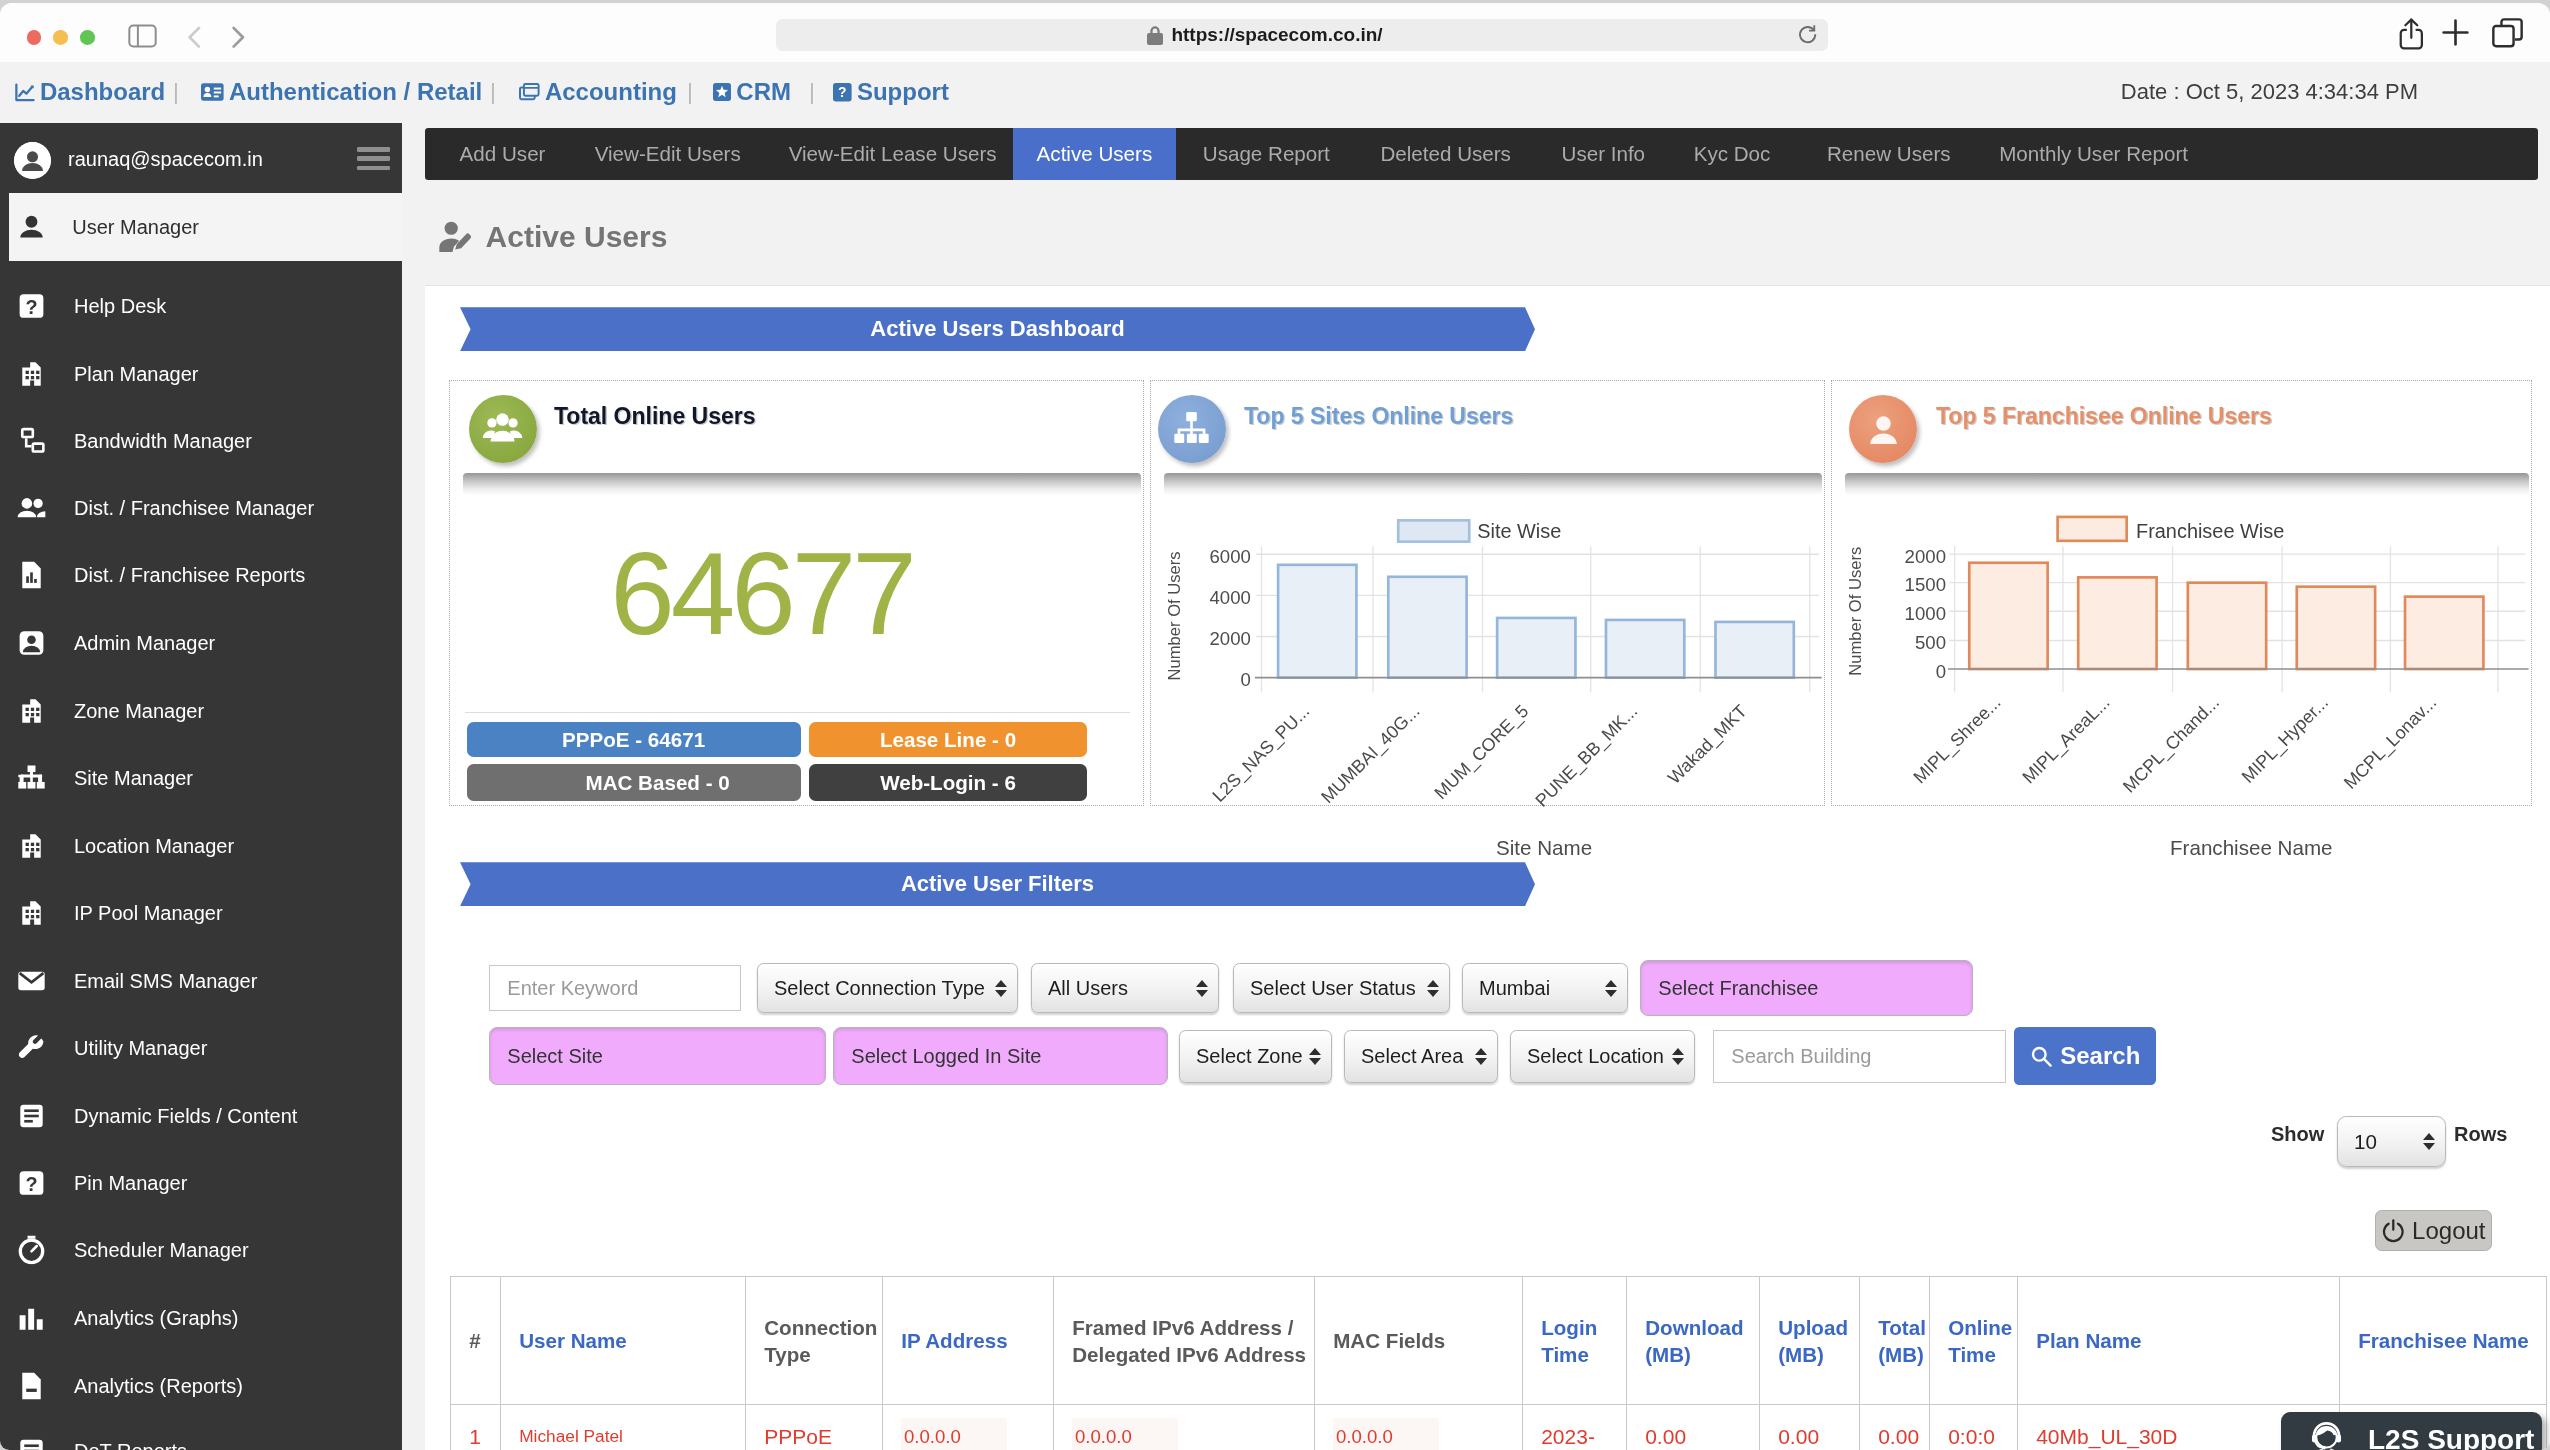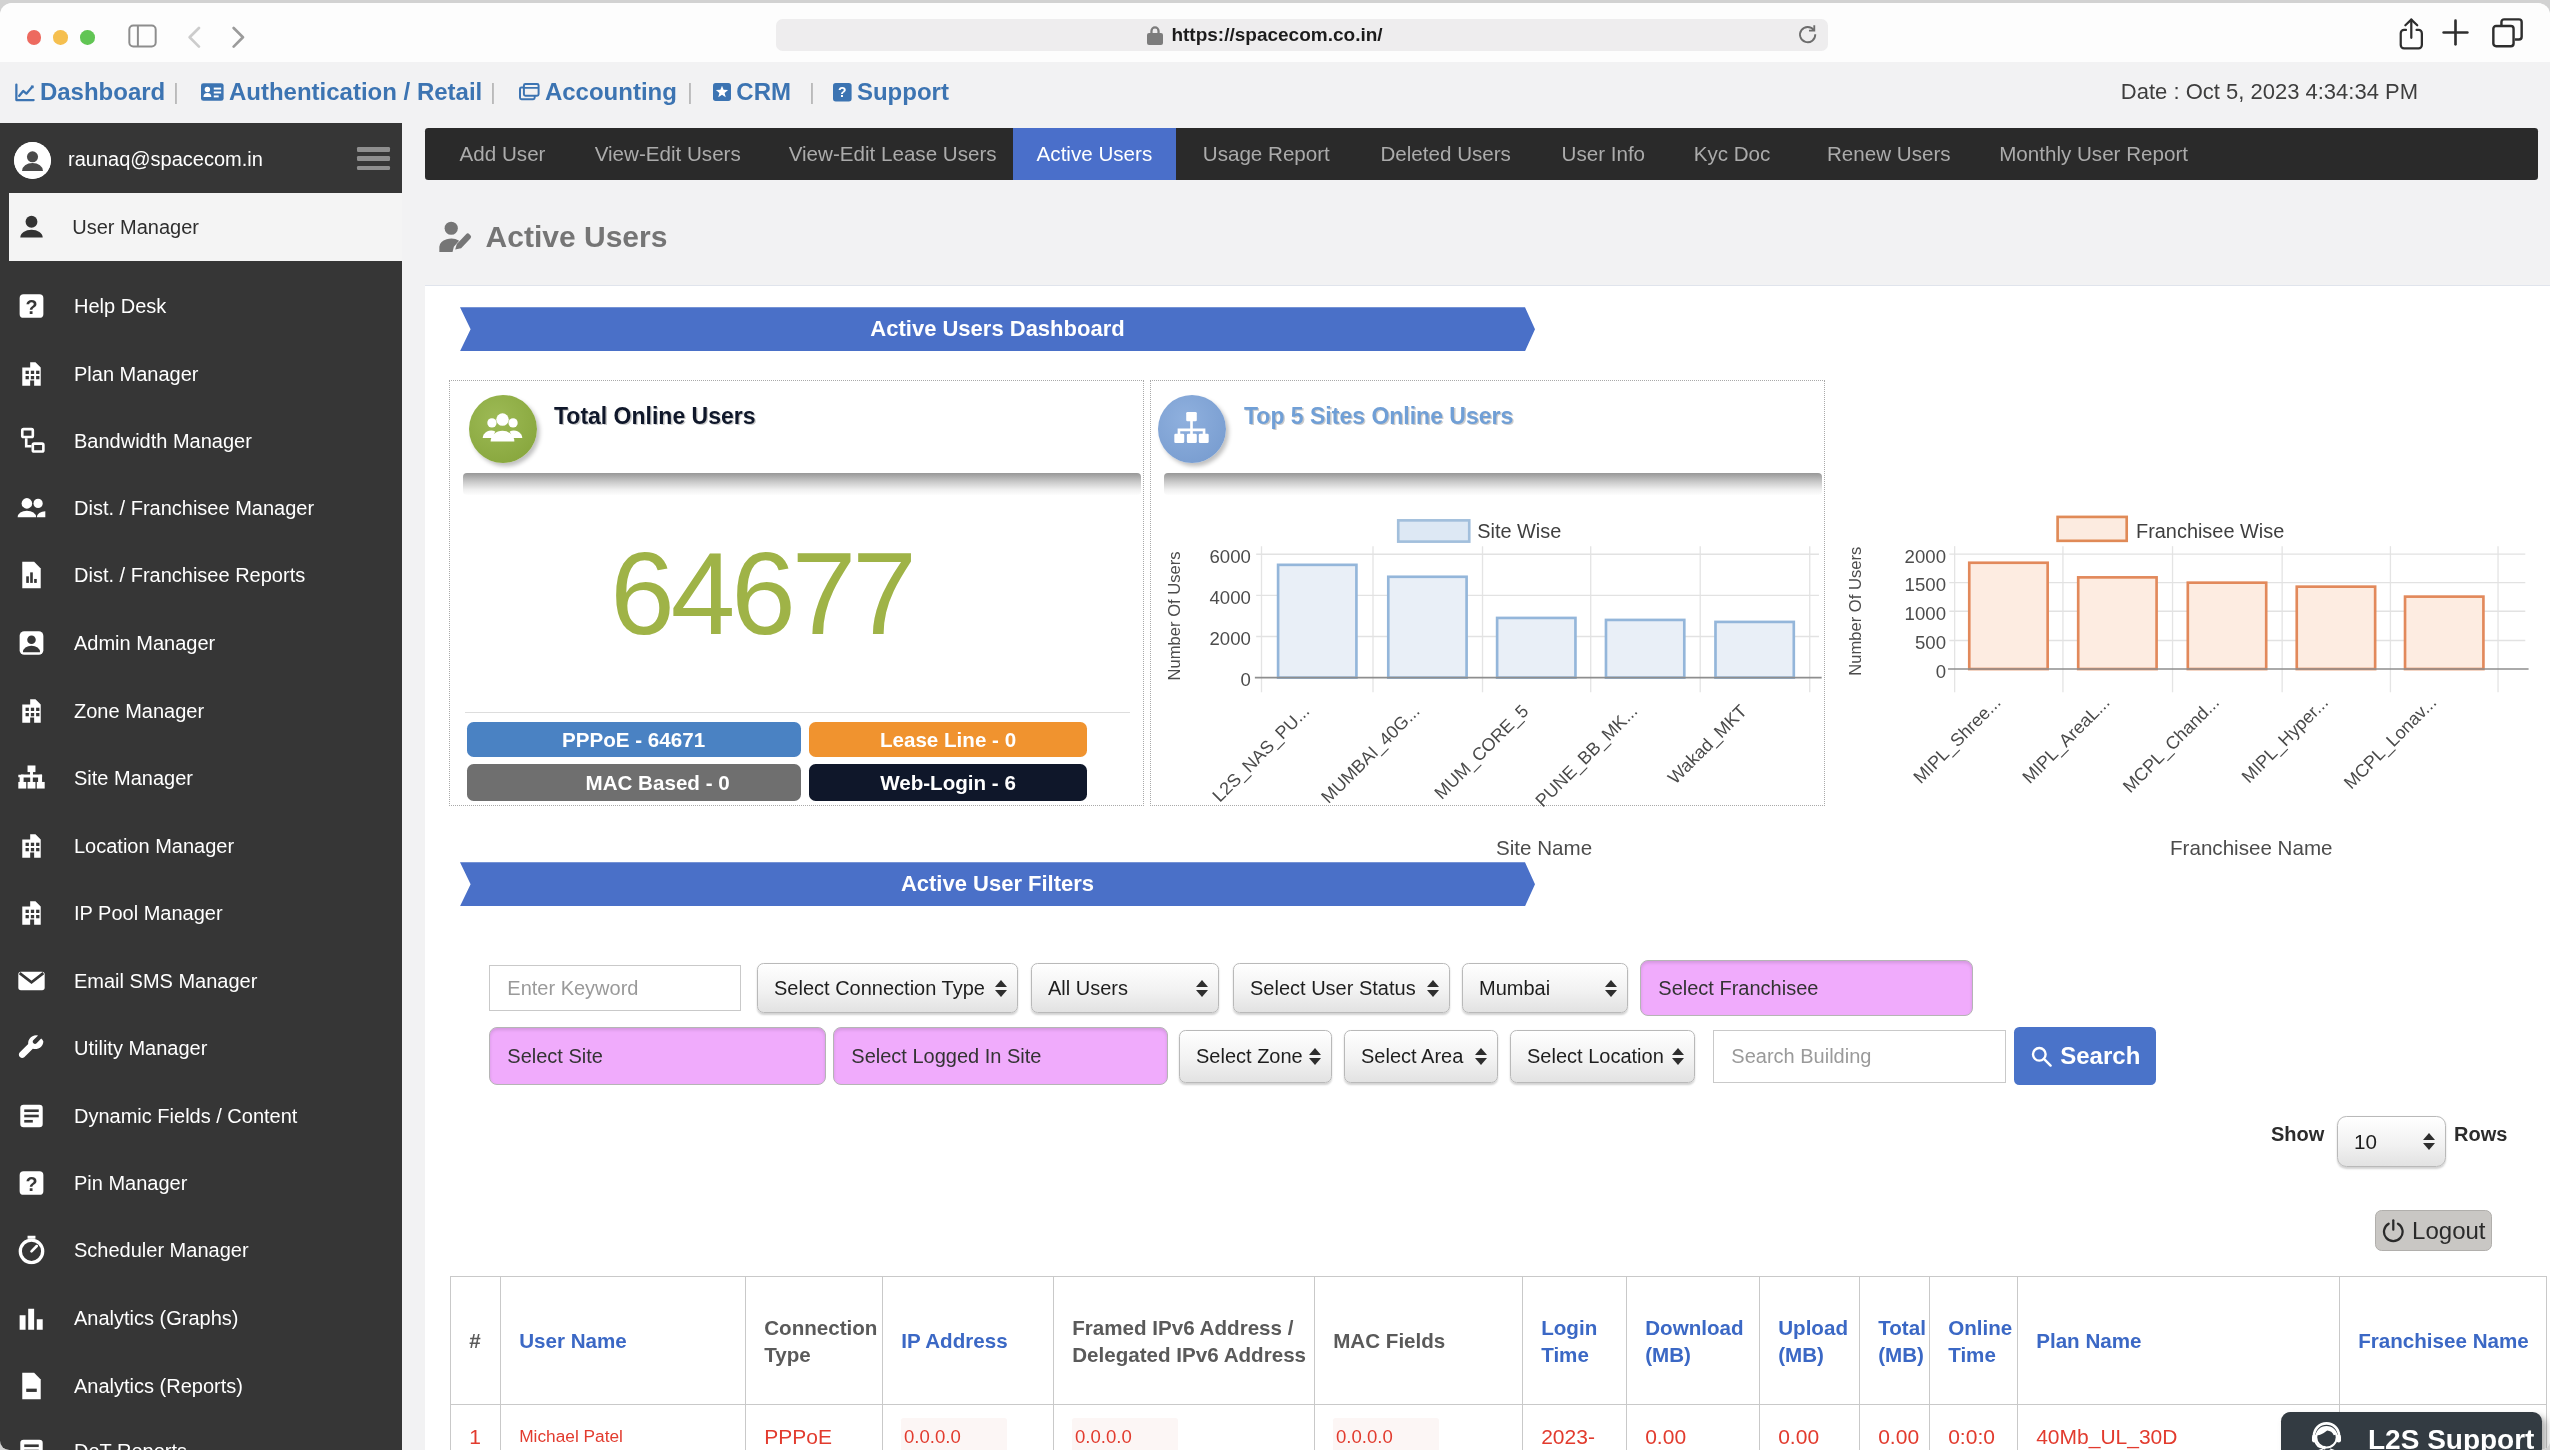--- a/index.html
+++ b/index.html
@@ -85,21 +85,21 @@
 #p3 .pcirc { background:radial-gradient(circle at 40% 35%, #eda07e, #e2825c); }
 #p3 .ptitle { color:#e78f67; }
 #bignum { position:absolute; left:0; width:695px; top:155px; text-align:center; color:#9fb347;
   font-size:116px; line-height:1; letter-spacing:-4px; transform:translateX(-36px); }
 #p1hr { position:absolute; left:14.6px; width:665px; top:331px; border-top:1.3px solid #ddd; }
 .pbtn { position:absolute; border-radius:6.6px; color:#fff; font-size:20.6px; font-weight:bold;
   display:flex; align-items:center; justify-content:center; }
 #pb1 { left:16.6px; top:341px; width:334px; height:35px; background:#4a82c3; }
 #pb2 { left:359px; top:341px; width:278px; height:35px; background:#f0932f; }
 #pb3 { left:16.6px; top:383px; width:334px; height:37px; background:#6f6f6f;padding-left:48px; }
-#pb4 { left:359px; top:383px; width:278px; height:37px; background:#0f172a; }
+#pb4 { left:359px; top:383px; width:278px; height:37px; background:#404040; }
 .axcap { position:absolute; top:550px; font-size:20.6px; color:#4c4c4c; }
 
 .chartsvg { position:absolute; top:207px; }
 
 .inp { position:absolute; background:#fff; border:1.3px solid #c9c9c9; font-size:20px; color:#9a9a9a;
   display:flex; align-items:center; padding-left:17.3px; }
 .macsel { position:absolute; border:1.3px solid #b9b9b9; border-radius:6.6px;
   background:linear-gradient(180deg,#ffffff 0%,#f2f2f2 55%,#e2e2e2 100%);
   box-shadow:0 1.3px 2px rgba(0,0,0,.18);
   display:flex; align-items:center; font-size:20px; color:#1e1e1e; padding:0 9.3px 0 16px; }
@@ -474,20 +474,30 @@
           <rect x="3" y="36" width="15" height="14" rx="2" fill="#fff" stroke="none"></rect>
           <rect x="40" y="36" width="15" height="14" rx="2" fill="#fff" stroke="none"></rect>
           <rect x="22" y="36" width="15" height="14" rx="2" fill="#fff" stroke="none"></rect>
           <path d="M29 17 v8 M10 36 v-6 h38 v6 M29 25 v11" stroke-linecap="square"></path>
         </svg>
       </div>
       <div class="ptitle">Top 5 Sites Online Users</div>
       <div class="pstrip"></div>
     </div>
 
+    <div class="panel" id="p3">
+      <div class="pcirc">
+        <svg width="37" height="37" viewBox="0 0 56 56" fill="#fdf6f2">
+          <circle cx="28" cy="19" r="11"></circle>
+          <path d="M8 50 a20 16 0 0 1 40 0 Z"></path>
+        </svg>
+      </div>
+      <div class="ptitle">Top 5 Franchisee Online Users</div>
+      <div class="pstrip"></div>
+    </div>
 
     <svg class="chartsvg" style="left:725px;" width="675" height="372" viewBox="0 0 1017 560">
       <g stroke="#e4e4e4" stroke-width="2">
         <line x1="168" y1="80" x2="168" y2="300"></line>
           <line x1="336" y1="80" x2="336" y2="300"></line>
         <line x1="501" y1="80" x2="501" y2="300"></line>
           <line x1="664" y1="80" x2="664" y2="300"></line>
         <line x1="829" y1="80" x2="829" y2="300"></line>
           <line x1="994" y1="80" x2="994" y2="300"></line>
       </g>

